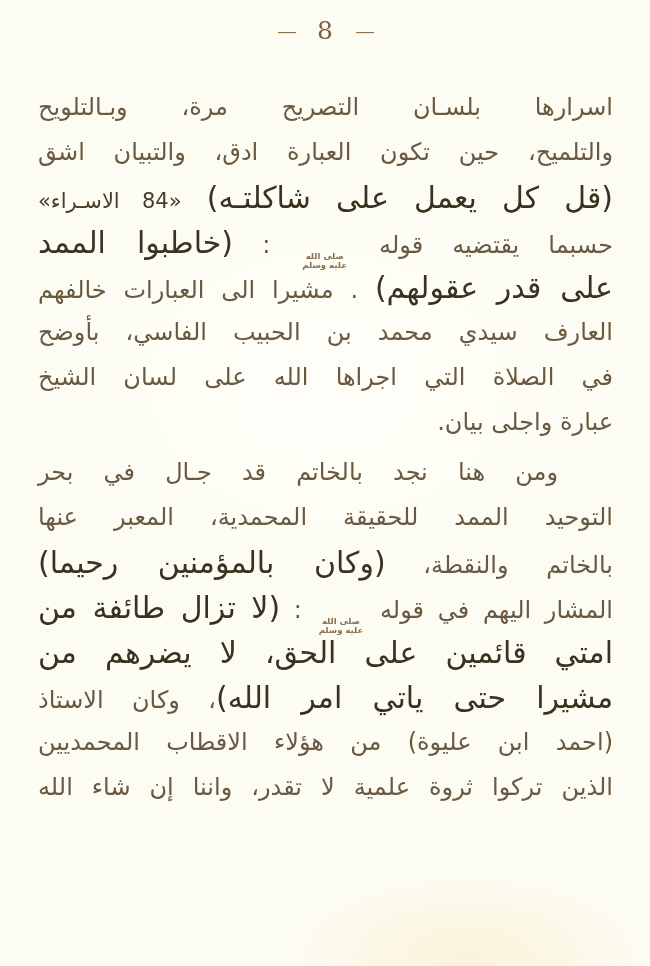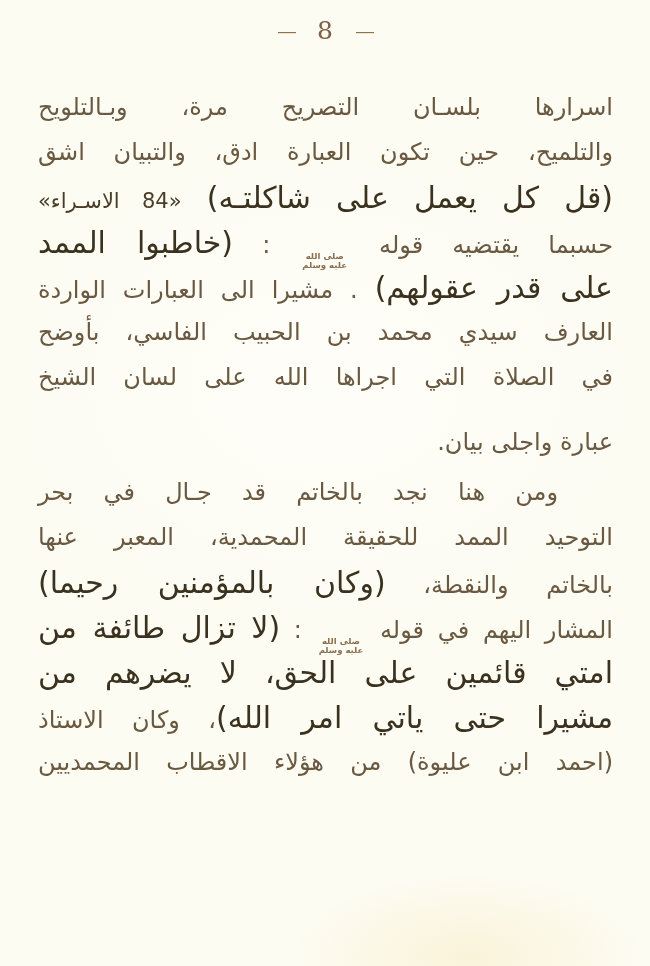--- a/index.html
+++ b/index.html
@@ -42,21 +42,20 @@
     height:45px;
     font-size:24px;
     color:#6a5941;
     text-align:justify;
     text-align-last:justify;
     white-space:normal;
   }
   .line.end{
     text-align:center;
     text-align-last:right;
-    margin-top:20px;
   }
   .line.indent{
     padding-right:55px;
   }
   .line.parabreak{
     margin-top:5px;
   }
   .reg{ color:#6a5941; }
   .bold{
     font-weight:400;
@@ -100,21 +99,21 @@
 
     <p class="line"><span class="reg">والتلميح، حين تكون العبارة ادق، والتبيان اشق</span></p>
 
     <p class="line"><span class="bold">(قل كل يعمل على شاكلتـه) </span> <span class="ref">«84 الاسـراء»</span></p>
 
     <p class="line"><span class="reg">حسبما يقتضيه قوله </span><span class="saw">
           <span>صلى الله</span>
           <span>عليه وسلم</span>
         </span><span class="reg"> : </span><span class="bold">(خاطبوا الممد</span></p>
 
-    <p class="line"><span class="bold">على قدر عقولهم)</span><span class="reg"> . مشيرا الى العبارات الواردة</span></p>
+    <p class="line"><span class="bold">على قدر عقولهم)</span><span class="reg"> . مشيرا الى العبارات خالفهم</span></p>
 
     <p class="line"><span class="reg">العارف سيدي محمد بن الحبيب الفاسي، بأوضح</span></p>
 
     <p class="line"><span class="reg">في الصلاة التي اجراها الله على لسان الشيخ</span></p>
 
     <p class="line end"><span class="reg">عبارة واجلى بيان.</span></p>
 
     <p class="line indent parabreak"><span class="reg">ومن هنا نجد بالخاتم قد جـال في بحر</span></p>
 
     <p class="line"><span class="reg">التوحيد الممد للحقيقة المحمدية، المعبر عنها</span></p>
@@ -126,15 +125,16 @@
           <span>صلى الله</span>
           <span>عليه وسلم</span>
         </span><span class="reg"> : </span><span class="bold">(لا تزال طائفة من</span></p>
 
     <p class="line"><span class="bold">امتي قائمين على الحق، لا يضرهم من</span></p>
 
     <p class="line"><span class="bold">مشيرا حتى ياتي امر الله)</span><span class="reg">، وكان الاستاذ</span></p>
 
     <p class="line"><span class="reg">(احمد ابن عليوة) من هؤلاء الاقطاب المحمديين</span></p>
 
+    <p class="line"><span class="reg">الذين تركوا ثروة علمية لا تقدر، واننا إن شاء الله</span></p>
 
   </div>
 </div>
 
 </body></html>

